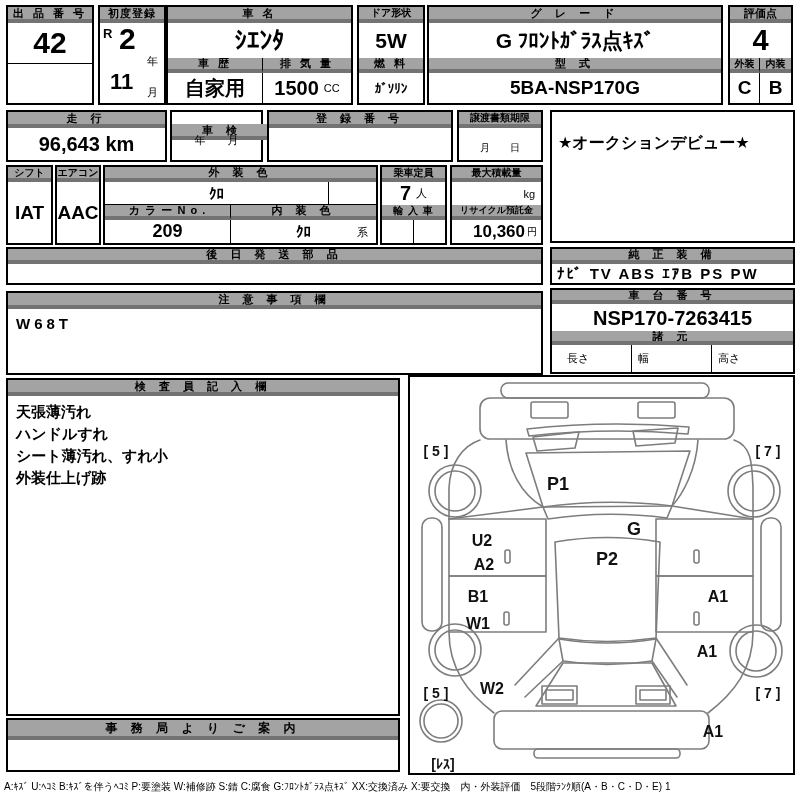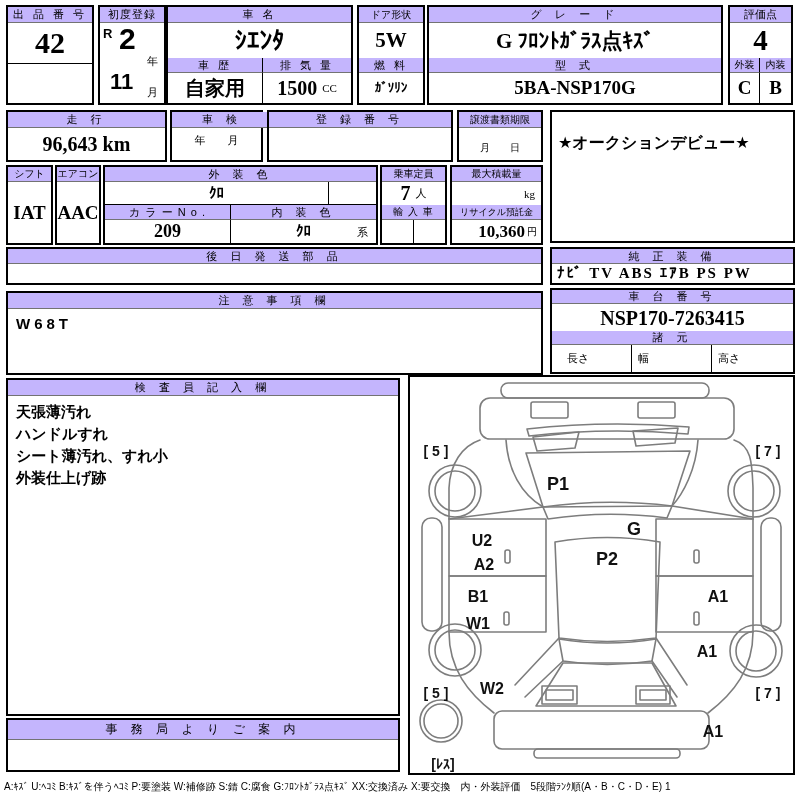--- a/index.html
+++ b/index.html
@@ -5,27 +5,27 @@
   * { margin:0; padding:0; box-sizing:border-box; }
   html,body { background:#fff; }
   body {
     width:800px; height:800px;
     font-family:"Liberation Sans","DejaVu Sans",sans-serif;
     color:#000;
   }
   #sheet { position:relative; width:800px; height:800px; background:#fff; overflow:hidden; }
   .sec { position:absolute; border:2px solid #000; background:#fff; }
   .hdr {
-    position:absolute; background:#c4b5fd; border-bottom:1px solid #737373;
+    position:absolute; background:#a3a3a3; border-bottom:4px solid #737373;
     display:flex; align-items:center; justify-content:center;
-    font-size:11px; letter-spacing:3px; white-space:nowrap; overflow:hidden;
+    font-size:11px; letter-spacing:3px; white-space:nowrap; overflow:hidden;font-weight:bold;
   }
   .val {
     position:absolute; display:flex; align-items:center; justify-content:center;
-    font-weight:bold; white-space:nowrap; overflow:hidden;font-family:Liberation Serif, serif;
+    font-weight:bold; white-space:nowrap; overflow:hidden;
   }
   .plain { font-weight:normal; }
   .br { border-right:1px solid #000; }
   .bb { border-bottom:1px solid #000; }
   .bt { border-top:1px solid #000; }
   .unit { font-weight:normal; font-size:11px; margin-left:5px; }
   .abs { position:absolute; }
   #legend {
     position:absolute; left:4px; top:780px; width:794px; height:18px;
     font-size:10px; white-space:nowrap; overflow:hidden;
@@ -86,21 +86,21 @@
     <div class="val br" style="left:0;top:66px;width:30px;height:30px;font-size:19px">C</div>
     <div class="val" style="left:30px;top:66px;width:31px;height:30px;font-size:19px">B</div>
   </div>
 
   <div class="sec" style="left:6px;top:110px;width:161px;height:52px">
     <div class="hdr" style="left:0;top:0;width:157px;height:16px;letter-spacing:5px">走 行</div>
     <div class="val" style="left:0;top:16px;width:157px;height:32px;font-size:20px">96,643 km</div>
   </div>
 
   <div class="sec" style="left:170px;top:110px;width:93px;height:52px">
-    <div class="hdr" style="left:0;top:0;width:100px;height:16px;letter-spacing:5px">車 検</div>
+    <div class="hdr" style="left:0;top:12px;width:100px;height:16px;letter-spacing:5px">車 検</div>
     <div class="val plain" style="left:0;top:16px;width:89px;height:32px;font-size:11px;align-items:flex-end;padding-bottom:12px">年　　月</div>
   </div>
 
   <div class="sec" style="left:267px;top:110px;width:186px;height:52px">
     <div class="hdr" style="left:0;top:0;width:182px;height:16px;letter-spacing:5px">登 録 番 号</div>
     <div class="val" style="left:0;top:16px;width:182px;height:32px"></div>
   </div>
 
   <div class="sec" style="left:457px;top:110px;width:86px;height:52px">
     <div class="hdr" style="left:0;top:0;width:82px;height:16px;font-size:10px;letter-spacing:0">譲渡書類期限</div>

